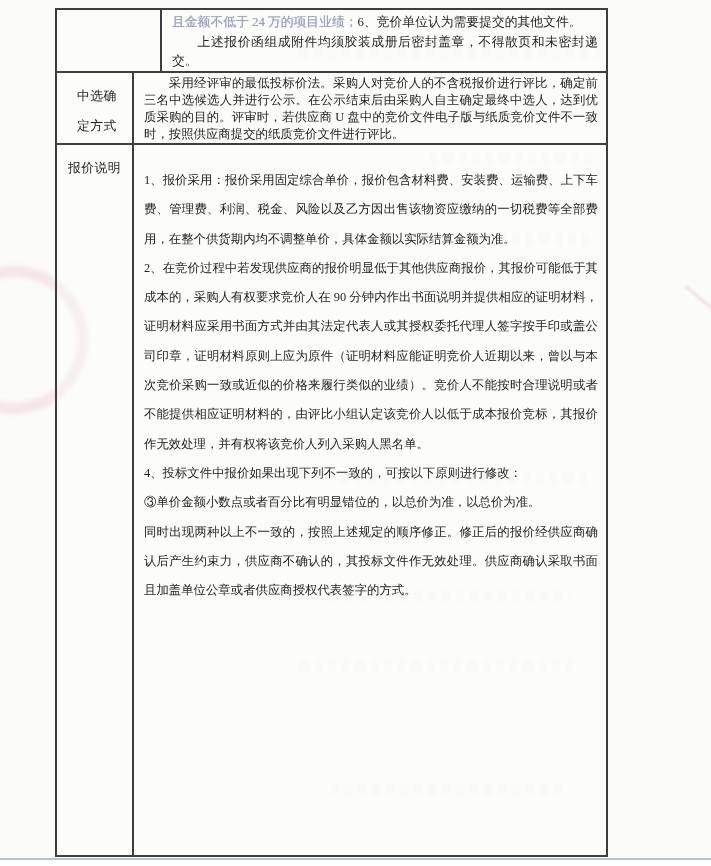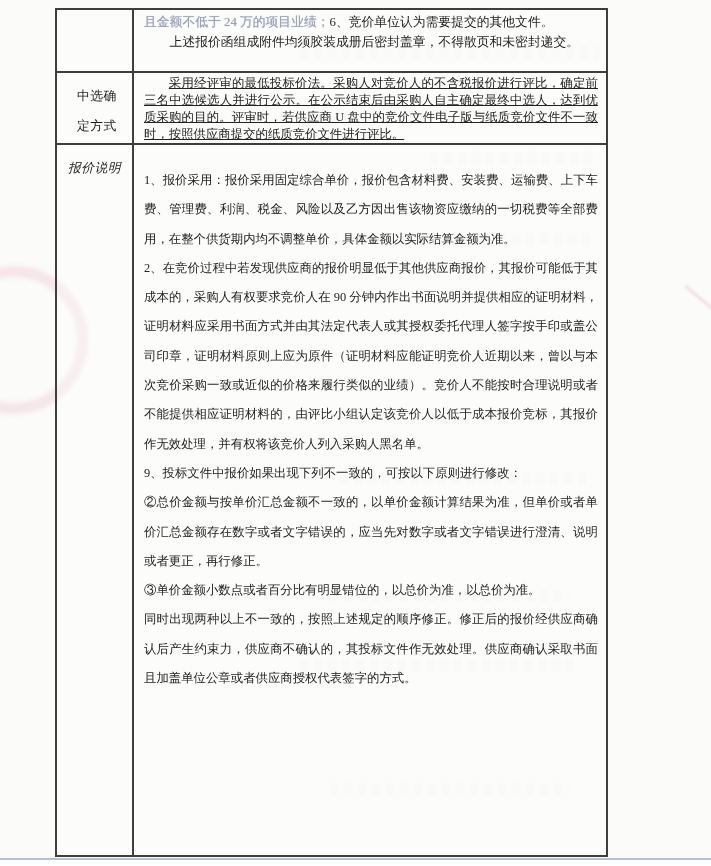--- a/index.html
+++ b/index.html
@@ -18,45 +18,45 @@
     background:#b6c1ce;
   }
   
   .doc-table {
     position:absolute; left:55px; top:8px; width:553px; height:849px;
     border:2px solid #3e3e3e; box-sizing:border-box;
     display:flex; flex-direction:column; background:rgba(255,255,255,.35);
   }
   .t-row { display:flex; flex:none; box-sizing:border-box; }
   .t-row + .t-row { border-top:2px solid #3e3e3e; }
-  .row-continuation { height:61px; }
+  .row-continuation { height:61px;margin-left:28px; }
   .row-selection { height:72px; }
   .row-quotation { flex:1 1 auto; }
   .label-cell {
     width:77px; flex:none; box-sizing:border-box;
     border-right:2px solid #3e3e3e;
     font-size:12.8px; line-height:30px; color:#1e1e1e;
   }
   .label-selection { padding:8px 4px 0 20px; text-align:left; letter-spacing:.5px; }
-  .label-quotation { padding:8px 2px 0 2px; text-align:center; letter-spacing:.5px;font-style:italic; }
+  .label-quotation { padding:8px 2px 0 2px; text-align:center; letter-spacing:.5px; }
   .content-cell {
     flex:1 1 auto; box-sizing:border-box; overflow:hidden;
     padding:0 8px 0 10px; text-align:justify; color:#232323;
   }
   .content-cell p { margin:0; }
   
   .row-continuation .content-cell { padding-top:3px; font-size:12.8px; line-height:19.5px; }
   .r1-line2 { text-indent:2em; }
   .faded {
     color:#99a1b5;
     text-shadow:0 0 1px rgba(150,160,185,.7);
   }
   
   .row-selection .content-cell { padding-top:2px; font-size:12.4px; line-height:16.9px; }
-  .row-selection .content-cell p { text-indent:2em;text-decoration:underline; }
+  .row-selection .content-cell p { text-indent:2em; }
   
   .row-quotation .content-cell { padding-top:21px; font-size:12.4px; line-height:29.3px; }
   .bold { font-weight:bold; }
   
   .stamp-bleed {
     position:absolute; left:-60px; top:266px; width:126px; height:126px;
     border:11px solid rgba(221,140,158,.18); border-radius:50%;
     filter:blur(2px); pointer-events:none;
   }
   .pink-dash {
@@ -107,22 +107,21 @@
       <div class="content-cell">
         <p>采用经评审的最低投标价法。采购人对竞价人的不含税报价进行评比，确定前三名中选候选人并进行公示。在公示结束后由采购人自主确定最终中选人，达到优质采购的目的。评审时，若供应商 U 盘中的竞价文件电子版与纸质竞价文件不一致时，按照供应商提交的纸质竞价文件进行评比。</p>
       </div>
     </div>
 
     <div class="t-row row-quotation">
       <div class="label-cell label-quotation">报价说明</div>
       <div class="content-cell">
         <p>1、报价采用：报价采用固定综合单价，报价包含材料费、安装费、运输费、上下车费、管理费、利润、税金、风险以及乙方因出售该物资应缴纳的一切税费等全部费用，在整个供货期内均不调整单价，具体金额以实际结算金额为准。</p>
         <p>2、在竞价过程中若发现供应商的报价明显低于其他供应商报价，其报价可能低于其成本的，采购人有权要求竞价人在 90 分钟内作出书面说明并提供相应的证明材料，证明材料应采用书面方式并由其法定代表人或其授权委托代理人签字按手印或盖公司印章，证明材料原则上应为原件（证明材料应能证明竞价人近期以来，曾以与本次竞价采购一致或近似的价格来履行类似的业绩）。竞价人不能按时合理说明或者不能提供相应证明材料的，由评比小组认定该竞价人以低于成本报价竞标，其报价作无效处理，并有权将该竞价人列入采购人黑名单。</p>
-        <p>9、投标文件中报价如果出现下列不一致的，可按以下原则进行修改：</p>
-        <p>②总价金额与按单价汇总金额不一致的，以单价金额计算结果为准，但单价或者单价汇总金额存在数字或者文字错误的，应当先对数字或者文字错误进行澄清、说明或者更正，再行修正。</p>
+        <p>4、投标文件中报价如果出现下列不一致的，可按以下原则进行修改：</p>
         <p>③单价金额小数点或者百分比有明显错位的，以总价为准，以总价为准。</p>
         <p>同时出现两种以上不一致的，按照上述规定的顺序修正。修正后的报价经供应商确认后产生约束力，供应商不确认的，其投标文件作无效处理。供应商确认采取书面且加盖单位公章或者供应商授权代表签字的方式。</p>
       </div>
     </div>
 
   </div>
 </div>
 
 <div class="page-edge"></div>
 

